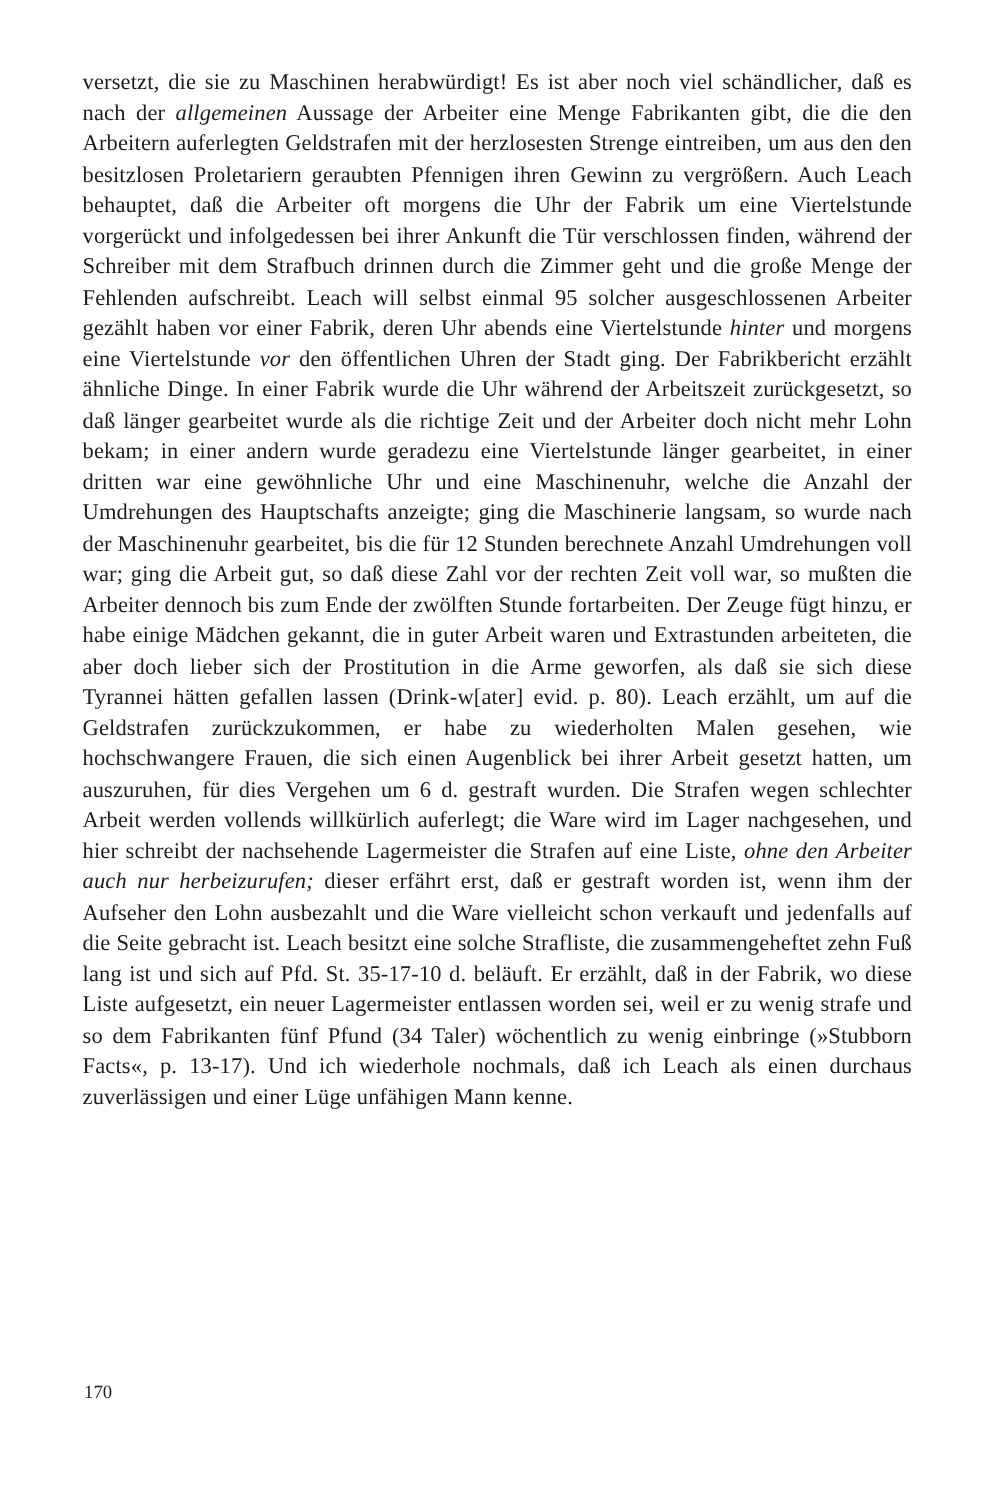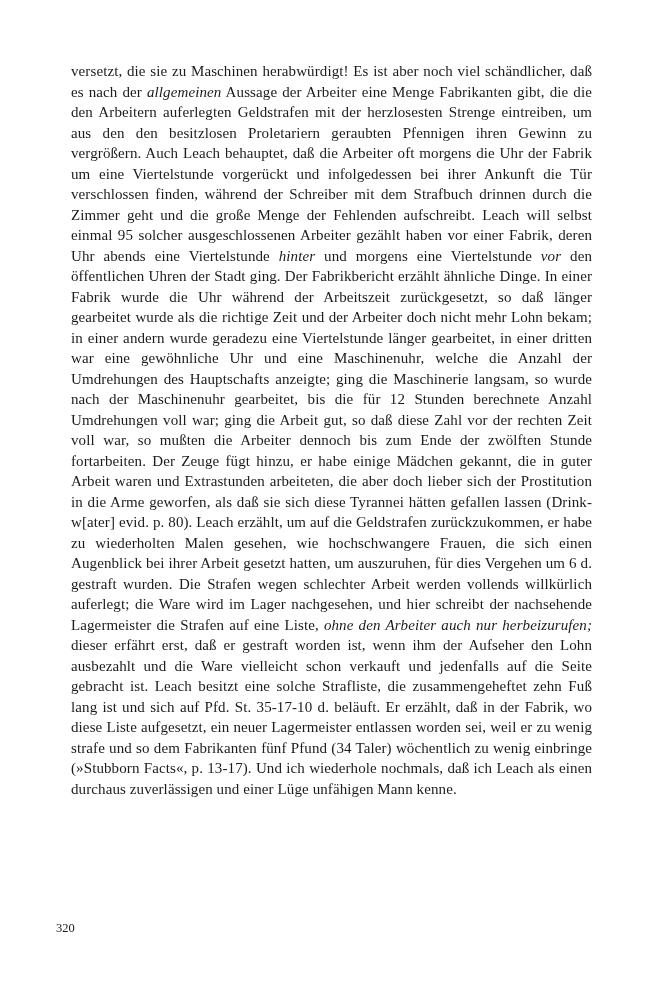--- a/index.html
+++ b/index.html
@@ -20,21 +20,21 @@
     position: absolute;
     left: 55px;
     top: 45px;
     width: 553px;
     font-size: 15px;
     line-height: 20.5px;
     text-align: justify;
     letter-spacing: 0.1px;
   }
   .text-block p {
-    margin: 16px;
+    margin: 0;
     padding: 0;
   }
   .text-block p.indent {
     text-indent: 18px;
   }
   .text-block em {
     font-style: italic;
   }
   .page-number {
     position: absolute;
@@ -45,14 +45,14 @@
     color: #1b1b1b;
   }
 </style>
 </head>
 <body>
 
 <div class="page">
   <div class="text-block">
       <p><span>versetzt, die sie zu Maschinen herabwürdigt! Es ist aber noch viel schändlicher, daß es nach der </span><em>allgemeinen</em><span> Aussage der Arbeiter eine Menge Fabrikanten gibt, die die den Arbeitern auferlegten Geldstrafen mit der herzlosesten Strenge eintreiben, um aus den den besitzlosen Proletariern geraubten Pfennigen ihren Gewinn zu vergrößern. Auch Leach behauptet, daß die Arbeiter oft morgens die Uhr der Fabrik um eine Viertelstunde vorgerückt und infolgedessen bei ihrer Ankunft die Tür verschlossen finden, während der Schreiber mit dem Strafbuch drinnen durch die Zimmer geht und die große Menge der Fehlenden aufschreibt. Leach will selbst einmal 95 solcher ausgeschlossenen Arbeiter gezählt haben vor einer Fabrik, deren Uhr abends eine Viertelstunde </span><em>hinter</em><span> und morgens eine Viertelstunde </span><em>vor</em><span> den öffentlichen Uhren der Stadt ging. Der Fabrikbericht erzählt ähnliche Dinge. In einer Fabrik wurde die Uhr während der Arbeitszeit zurückgesetzt, so daß länger gearbeitet wurde als die richtige Zeit und der Arbeiter doch nicht mehr Lohn bekam; in einer andern wurde geradezu eine Viertelstunde länger gearbeitet, in einer dritten war eine gewöhnliche Uhr und eine Maschinenuhr, welche die Anzahl der Umdrehungen des Hauptschafts anzeigte; ging die Maschinerie langsam, so wurde nach der Maschinenuhr gearbeitet, bis die für 12 Stunden berechnete Anzahl Umdrehungen voll war; ging die Arbeit gut, so daß diese Zahl vor der rechten Zeit voll war, so mußten die Arbeiter dennoch bis zum Ende der zwölften Stunde fortarbeiten. Der Zeuge fügt hinzu, er habe einige Mädchen gekannt, die in guter Arbeit waren und Extrastunden arbeiteten, die aber doch lieber sich der Prostitution in die Arme geworfen, als daß sie sich diese Tyrannei hätten gefallen lassen (Drink-w[ater] evid. p. 80). Leach erzählt, um auf die Geldstrafen zurückzukommen, er habe zu wiederholten Malen gesehen, wie hochschwangere Frauen, die sich einen Augenblick bei ihrer Arbeit gesetzt hatten, um auszuruhen, für dies Vergehen um 6 d. gestraft wurden. Die Strafen wegen schlechter Arbeit werden vollends willkürlich auferlegt; die Ware wird im Lager nachgesehen, und hier schreibt der nachsehende Lagermeister die Strafen auf eine Liste, </span><em>ohne den Arbeiter auch nur herbeizurufen;</em><span> dieser erfährt erst, daß er gestraft worden ist, wenn ihm der Aufseher den Lohn ausbezahlt und die Ware vielleicht schon verkauft und jedenfalls auf die Seite gebracht ist. Leach besitzt eine solche Strafliste, die zusammengeheftet zehn Fuß lang ist und sich auf Pfd. St. 35-17-10 d. beläuft. Er erzählt, daß in der Fabrik, wo diese Liste aufgesetzt, ein neuer Lagermeister entlassen worden sei, weil er zu wenig strafe und so dem Fabrikanten fünf Pfund (34 Taler) wöchentlich zu wenig einbringe (»Stubborn Facts«, p. 13-17). Und ich wiederhole nochmals, daß ich Leach als einen durchaus zuverlässigen und einer Lüge unfähigen Mann kenne.</span></p>
     </div>
-  <div class="page-number">320</div>
+  <div class="page-number">170</div>
 </div>
 
 </body></html>

